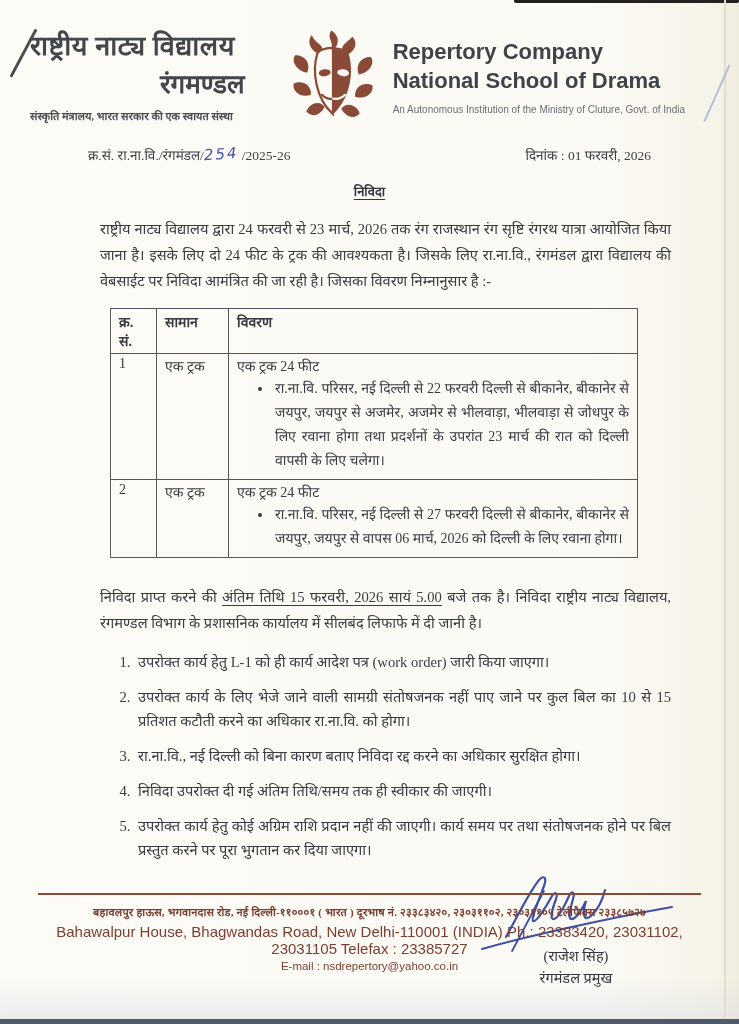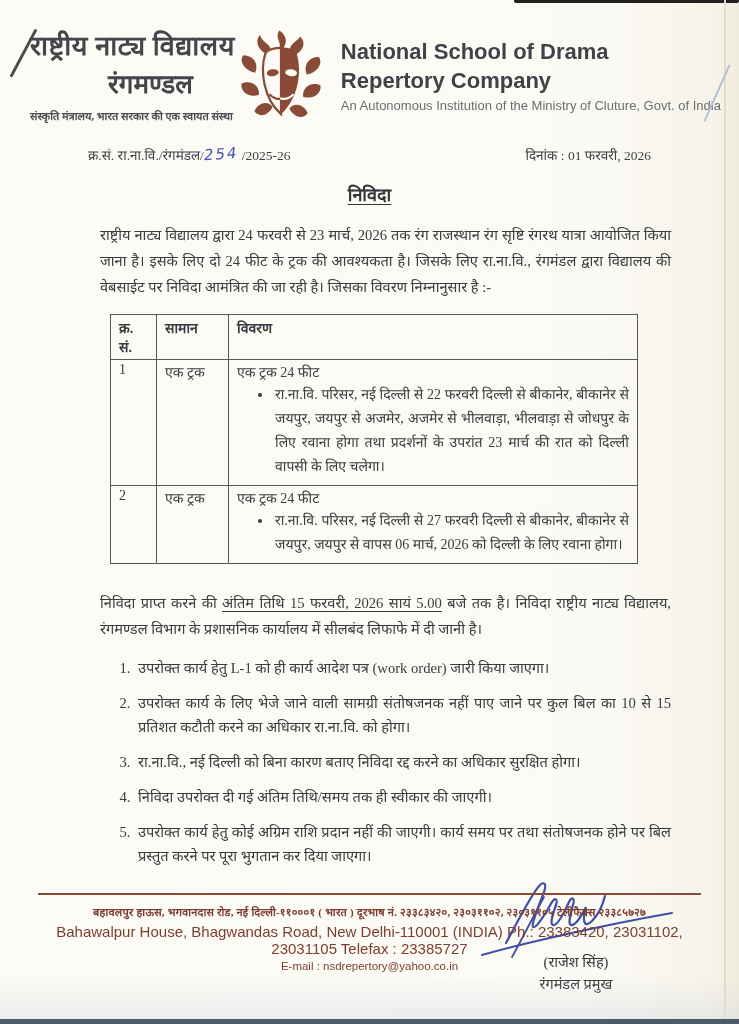--- a/index.html
+++ b/index.html
@@ -25,27 +25,27 @@
 
   
   .header { display: flex; padding: 26px 54px 0 30px; }
   .head-left { width: 288px; }
   .org-hi-1 { font-size: 27px; font-weight: bold; color: #43464b; letter-spacing: .5px; white-space: nowrap; }
   .org-hi-2 { font-size: 26px; font-weight: bold; color: #43464b; text-align: right; padding-right: 42px; margin-top: 2px; }
   .org-hi-tag { font-size: 11px; font-weight: bold; color: #4a4d52; margin-top: 7px; white-space: nowrap; }
   .head-logo { width: 96px; padding-top: 4px; flex-shrink: 0; }
   .head-right { padding-left: 10px; padding-top: 12px; }
   .org-en { font-family: "Liberation Sans", sans-serif; font-size: 22px; font-weight: bold; color: #3f4247; line-height: 1.3; white-space: nowrap; }
-  .org-en-tag { font-family: "Liberation Sans", sans-serif; font-size: 13px; color: #6b6e73; margin-top: 3px; white-space: nowrap; }
+  .org-en-tag { font-family: "Liberation Sans", sans-serif; font-size: 10px; color: #6b6e73; margin-top: 9px; white-space: nowrap; }
 
   .ref-row { display: flex; justify-content: space-between; align-items: baseline; padding: 10px 88px 0 88px; font-size: 13.5px; color: #3c3f44; }
   .handwritten { font-family: "DejaVu Sans", sans-serif; font-style: italic; color: #4453ae; font-size: 15px; letter-spacing: 2px; display: inline-block; transform: rotate(-4deg) translateY(-1px); }
 
   
-  .doc-title { text-align: center; font-size: 18px; font-weight: bold; color: #33363b; margin-top: 18px; text-decoration: underline; text-underline-offset: 3px; }
+  .doc-title { text-align: center; font-size: 13px; font-weight: bold; color: #33363b; margin-top: 18px; text-decoration: underline; text-underline-offset: 3px; }
   .content { padding: 0 68px 0 100px; }
   .intro { margin-top: 16px; font-size: 14.6px; line-height: 26px; text-align: justify; }
 
   table.tender { border-collapse: collapse; margin: 14px 0 0 10px; width: 528px; font-size: 14px; }
   table.tender th, table.tender td { border: 1.3px solid #54575b; padding: 2px 8px 4px 8px; vertical-align: top; text-align: left; font-weight: normal; }
   table.tender th { font-weight: bold; padding-top: 3px; padding-bottom: 3px; }
   .col-sno { width: 46px; }
   .col-item { width: 72px; }
   td.desc ul { margin: 2px 0 2px 36px; }
   td.desc li { text-align: justify; line-height: 24px; padding-left: 2px; }
@@ -101,22 +101,22 @@
           <path d="M33 25 C38 16 62 16 67 25 C73 44 69 74 50 91 C31 74 27 44 33 25 Z"></path>
         </g>
         <path d="M50 19 C43 19 35 21 33 25 C27 44 31 74 50 91 Z" fill="#fbfaf5" stroke="#8a4a38" stroke-width="2.4"></path>
         <ellipse cx="41" cy="46" rx="6.5" ry="3.8" fill="#8a4a38" transform="rotate(-8 41 46)"></ellipse>
         <ellipse cx="61" cy="46" rx="6.5" ry="3.8" fill="#fbfaf5" transform="rotate(8 61 46)"></ellipse>
         <path d="M38 70 Q44 76 50 74" fill="none" stroke="#8a4a38" stroke-width="2.4" stroke-linecap="round"></path>
         <path d="M50 74 Q57 76 63 70" fill="none" stroke="#fbfaf5" stroke-width="2.4" stroke-linecap="round"></path>
       </svg>
     </div>
     <div class="head-right">
+      <div class="org-en">Repertory Company</div>
       <div class="org-en">National School of Drama</div>
-      <div class="org-en">Repertory Company</div>
       <div class="org-en-tag">An Autonomous Institution of the Ministry of Cluture, Govt. of India</div>
     </div>
   </div>
 
   <div class="ref-row">
     <div>
       <span>क्र.सं. रा.ना.वि./रंगमंडल/</span><span class="handwritten">254</span>
       <span>/2025-26</span>
     </div>
     <div>दिनांक : 01 फरवरी, 2026</div>

